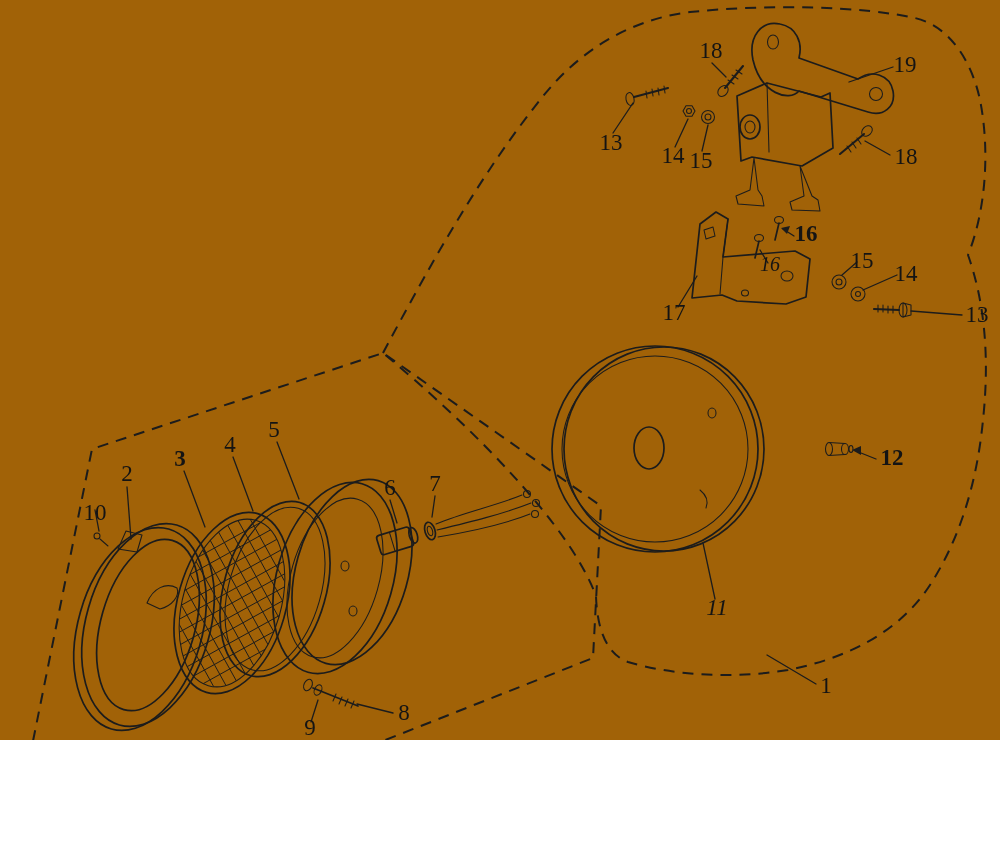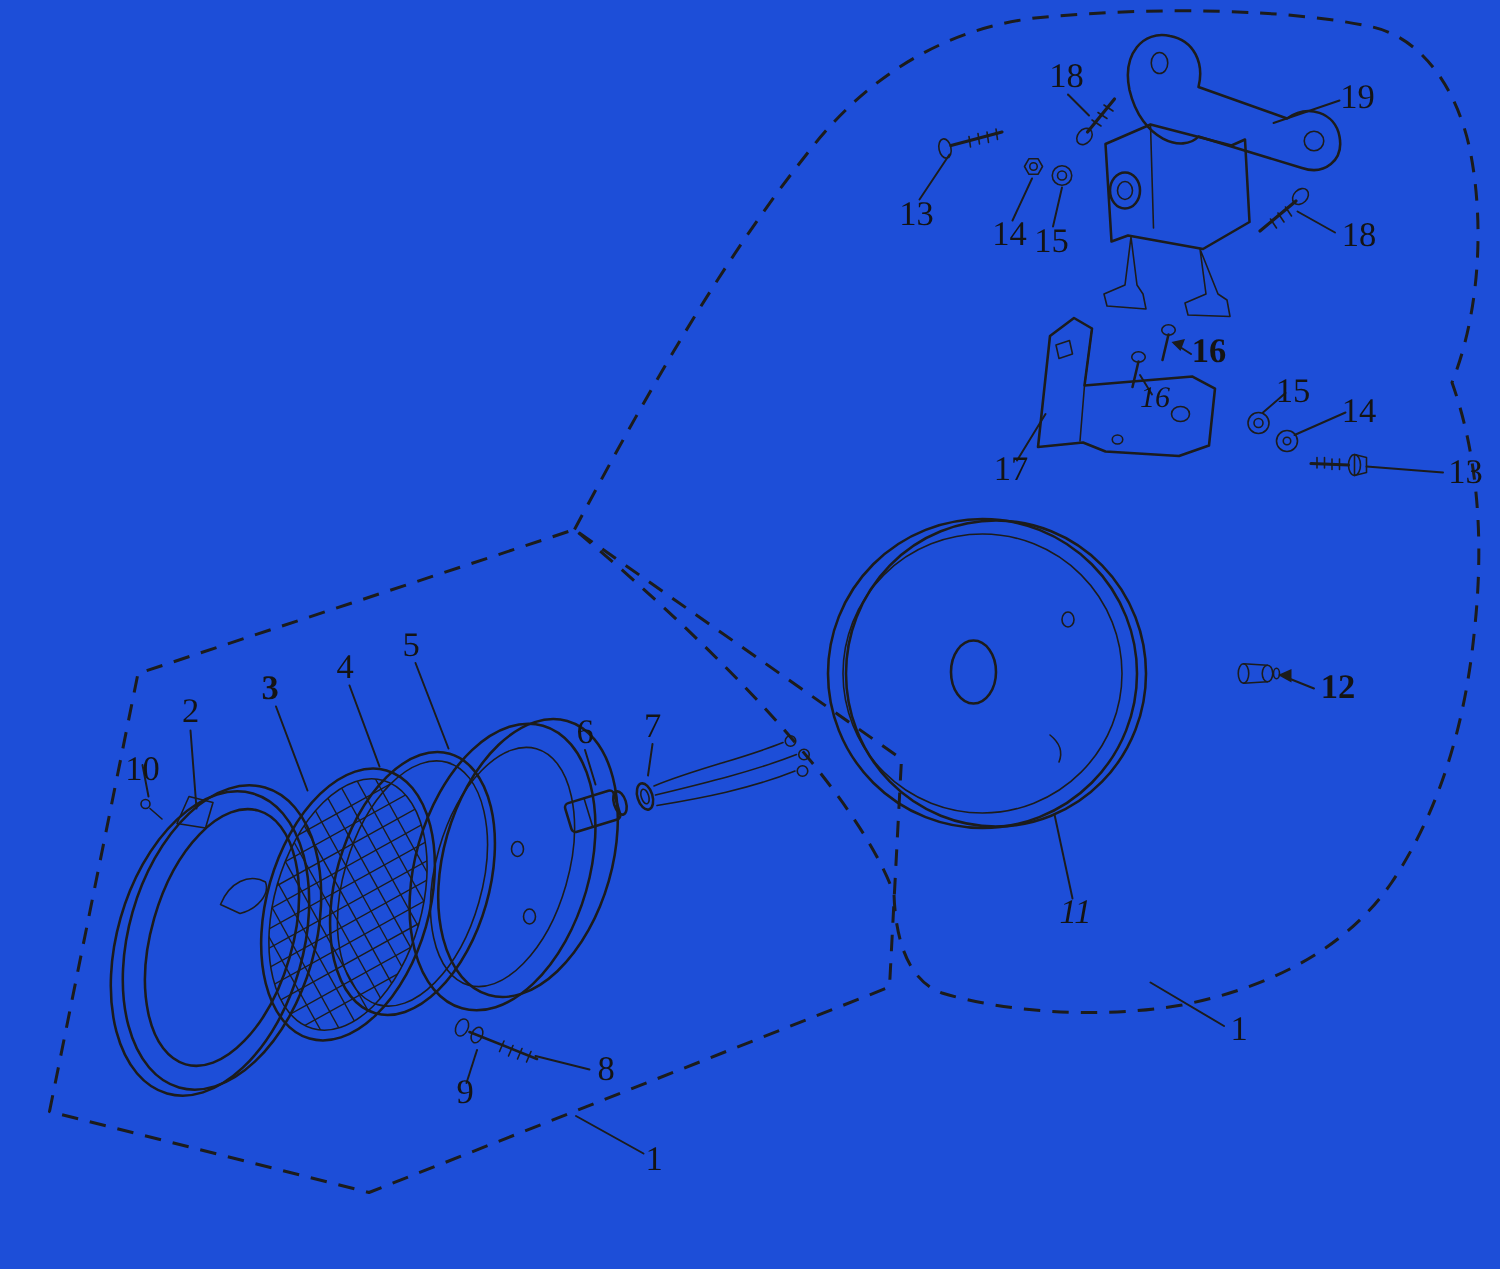--- a/index.html
+++ b/index.html
@@ -1,16 +1,16 @@
 <!DOCTYPE html>
 <html><head>
 <meta charset="utf-8">
 <style>
   html,body{margin:0;padding:0;background:#ffffff;}
-  .stage{position:relative;width:1000px;height:846px;background:#1d4ed8;overflow:hidden;}
+  .stage{position:relative;width:1000px;height:740px;background:#a16207;overflow:hidden;}
   svg{display:block;}
   .ln{fill:none;stroke:#1c1c1c;stroke-width:1.7;stroke-linecap:round;stroke-linejoin:round;}
   .thin{stroke-width:1.05;}
   .thk{stroke-width:2.1;}
   .dash{fill:none;stroke:#1c1c1c;stroke-width:2;stroke-dasharray:11 8;stroke-linecap:butt;stroke-linejoin:round;}
   .lead{fill:none;stroke:#1c1c1c;stroke-width:1.3;stroke-linecap:round;}
   .fillink{fill:#1c1c1c;stroke:none;}
   text.lbl{font-family:"Liberation Serif","DejaVu Serif",serif;font-size:23px;fill:#141414;}
   text.b{font-weight:bold;}
   text.i{font-style:italic;}

